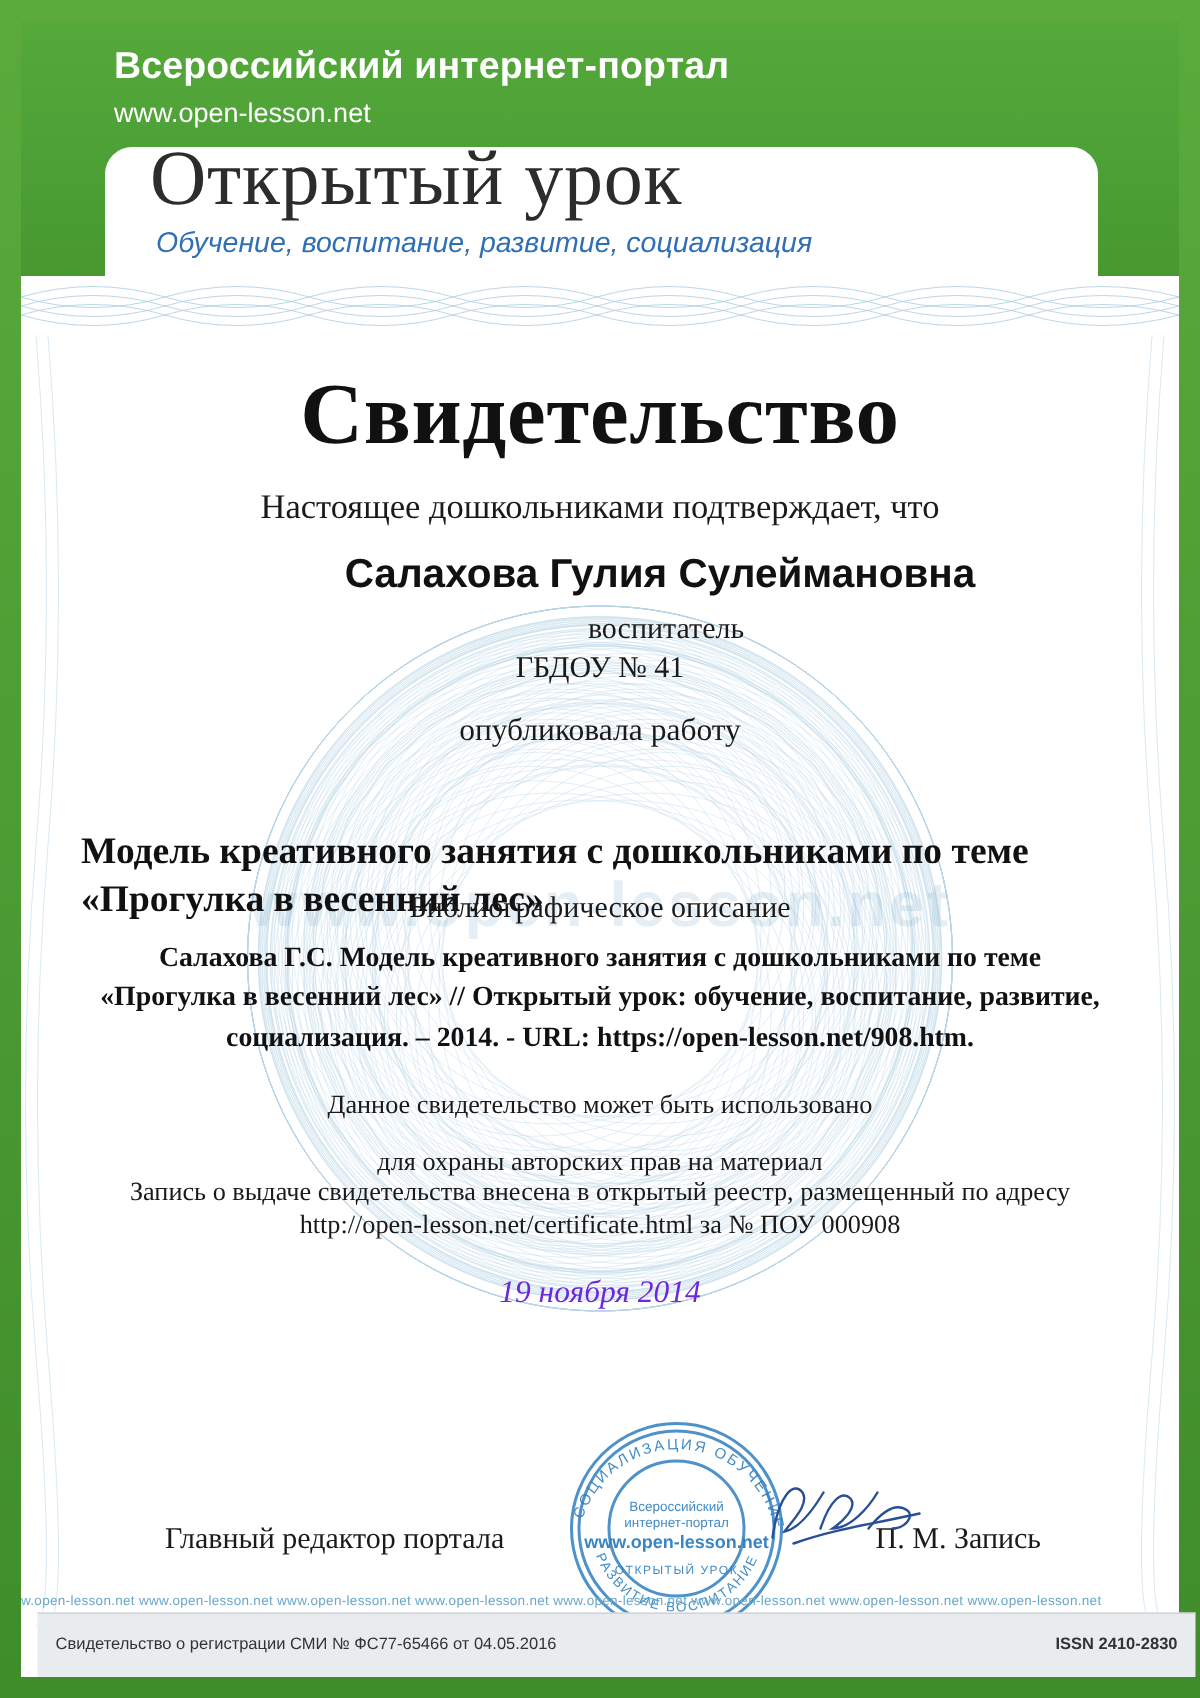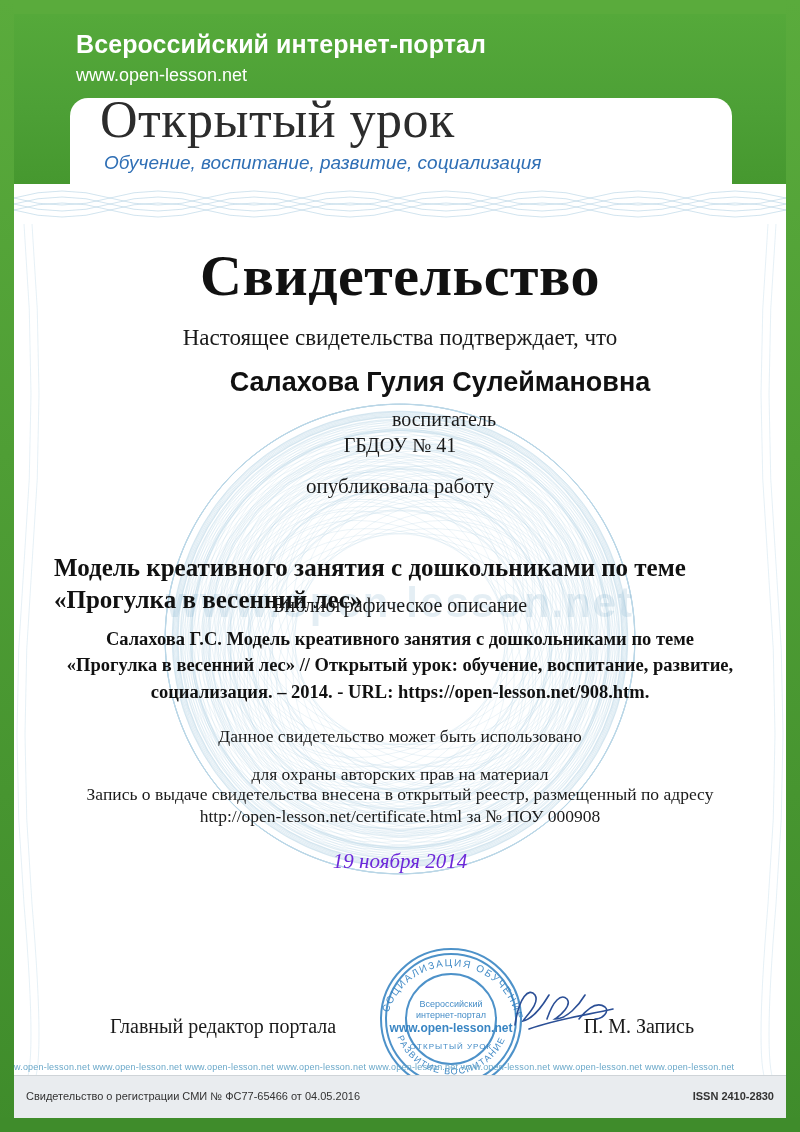--- a/index.html
+++ b/index.html
@@ -319,21 +319,21 @@
     font-family: "Liberation Sans", sans-serif;
     font-size: 9px;
     color: #6aa8c9;
     letter-spacing: 0.2px;
   }
 
   
   .footer {
     position: absolute;
     bottom: 14px;
-    left: 14px;
+    left: 25px;
     width: 772px;
     height: 42px;
     background: #e9ecef;
     border-top: 1px solid #cfd4d8;
   }
   .footer-left {
     position: absolute;
     top: 14px;
     left: 12px;
     font-family: "Liberation Sans", sans-serif;
@@ -450,21 +450,21 @@
         <path d="M18 40 Q 32 210 18 380 T 18 720 T 18 900"></path>
         <path d="M762 40 Q 748 210 762 380 T 762 720 T 762 900"></path>
         <path d="M754 40 Q 740 210 754 380 T 754 720 T 754 900"></path>
       </g>
     </svg>
 
     <div class="watermark">www.open-lesson.net</div>
 
     <div class="content">
       <div class="cert-title">Свидетельство</div>
-      <div class="confirm-line">Настоящее свидетельства подтверждает, что</div>
+      <div class="confirm-line">Настоящее дошкольниками подтверждает, что</div>
       <div class="recipient">Салахова Гулия Сулеймановна</div>
       <div class="position">воспитатель</div>
       <div class="organization">ГБДОУ № 41</div>
       <div class="published-line">опубликовала работу</div>
       <div class="work-title">Модель креативного занятия с дошкольниками по теме «Прогулка в весенний лес»</div>
       <div class="biblio-label">Библиографическое описание</div>
       <div class="biblio-text">Салахова Г.С. Модель креативного занятия с дошкольниками по теме «Прогулка в весенний лес» // Открытый урок: обучение, воспитание, развитие, социализация. – 2014. - URL: https://open-lesson.net/908.htm.</div>
       <div class="note-1">Данное свидетельство может быть использовано</div>
       <div class="note-2">для охраны авторских прав на материал</div>
       <div class="registry-1">Запись о выдаче свидетельства внесена в открытый реестр, размещенный по адресу</div>

